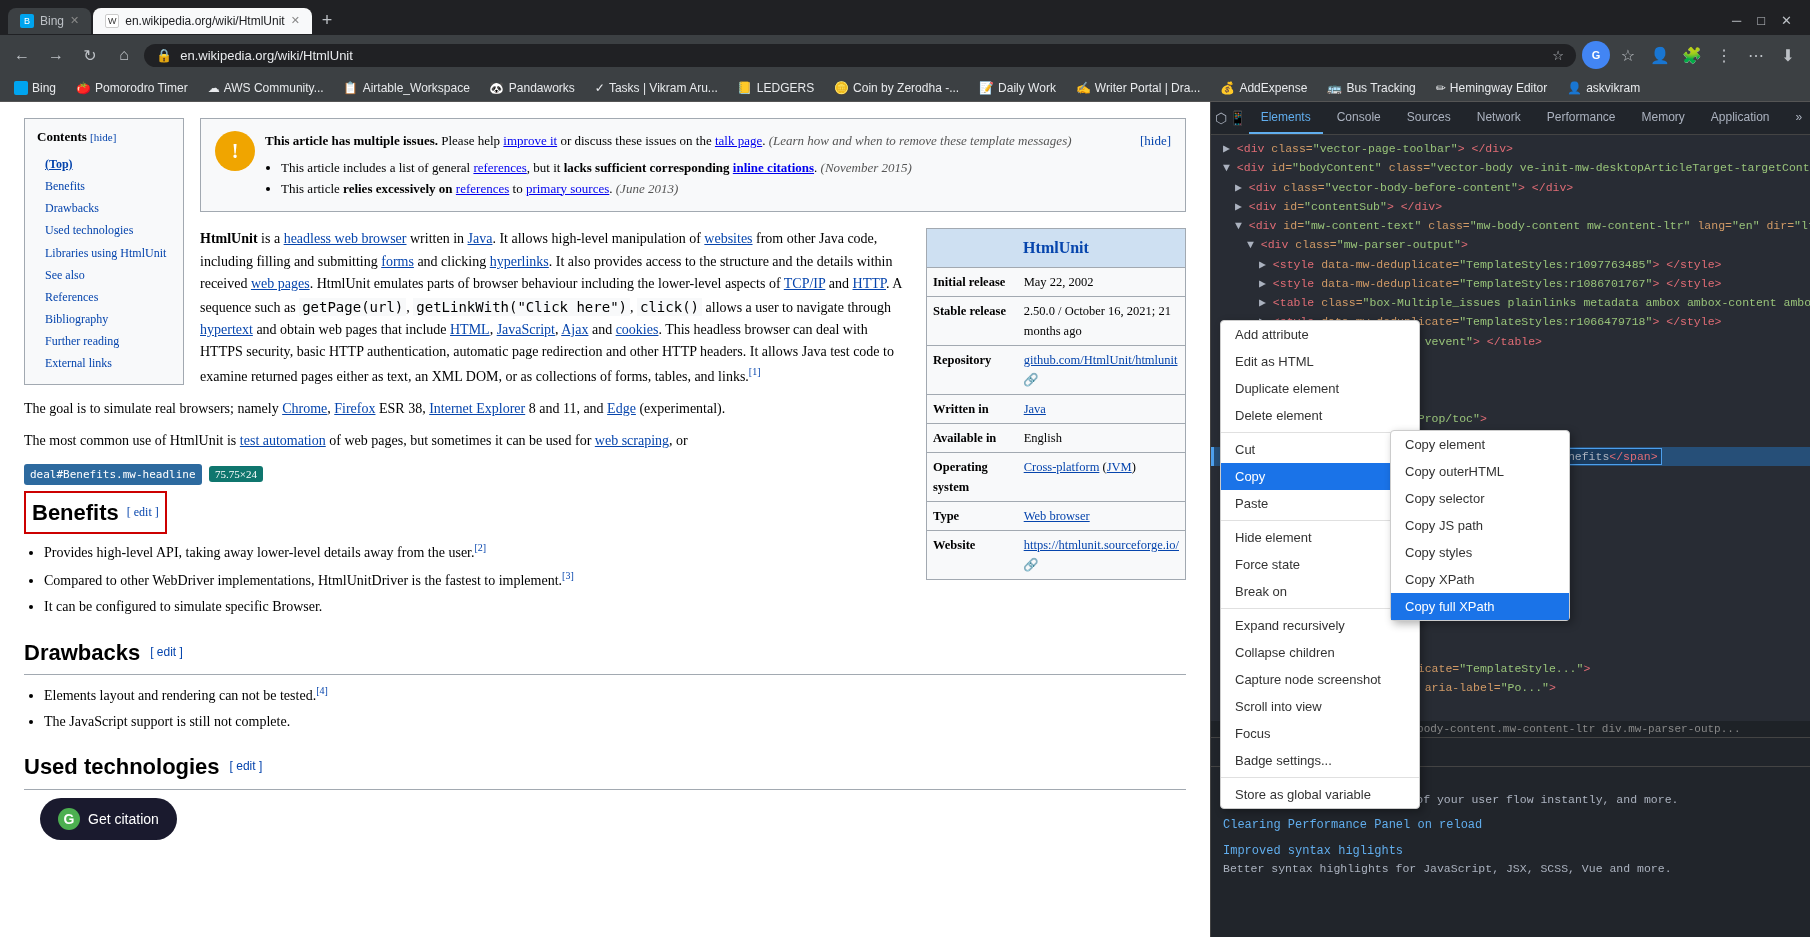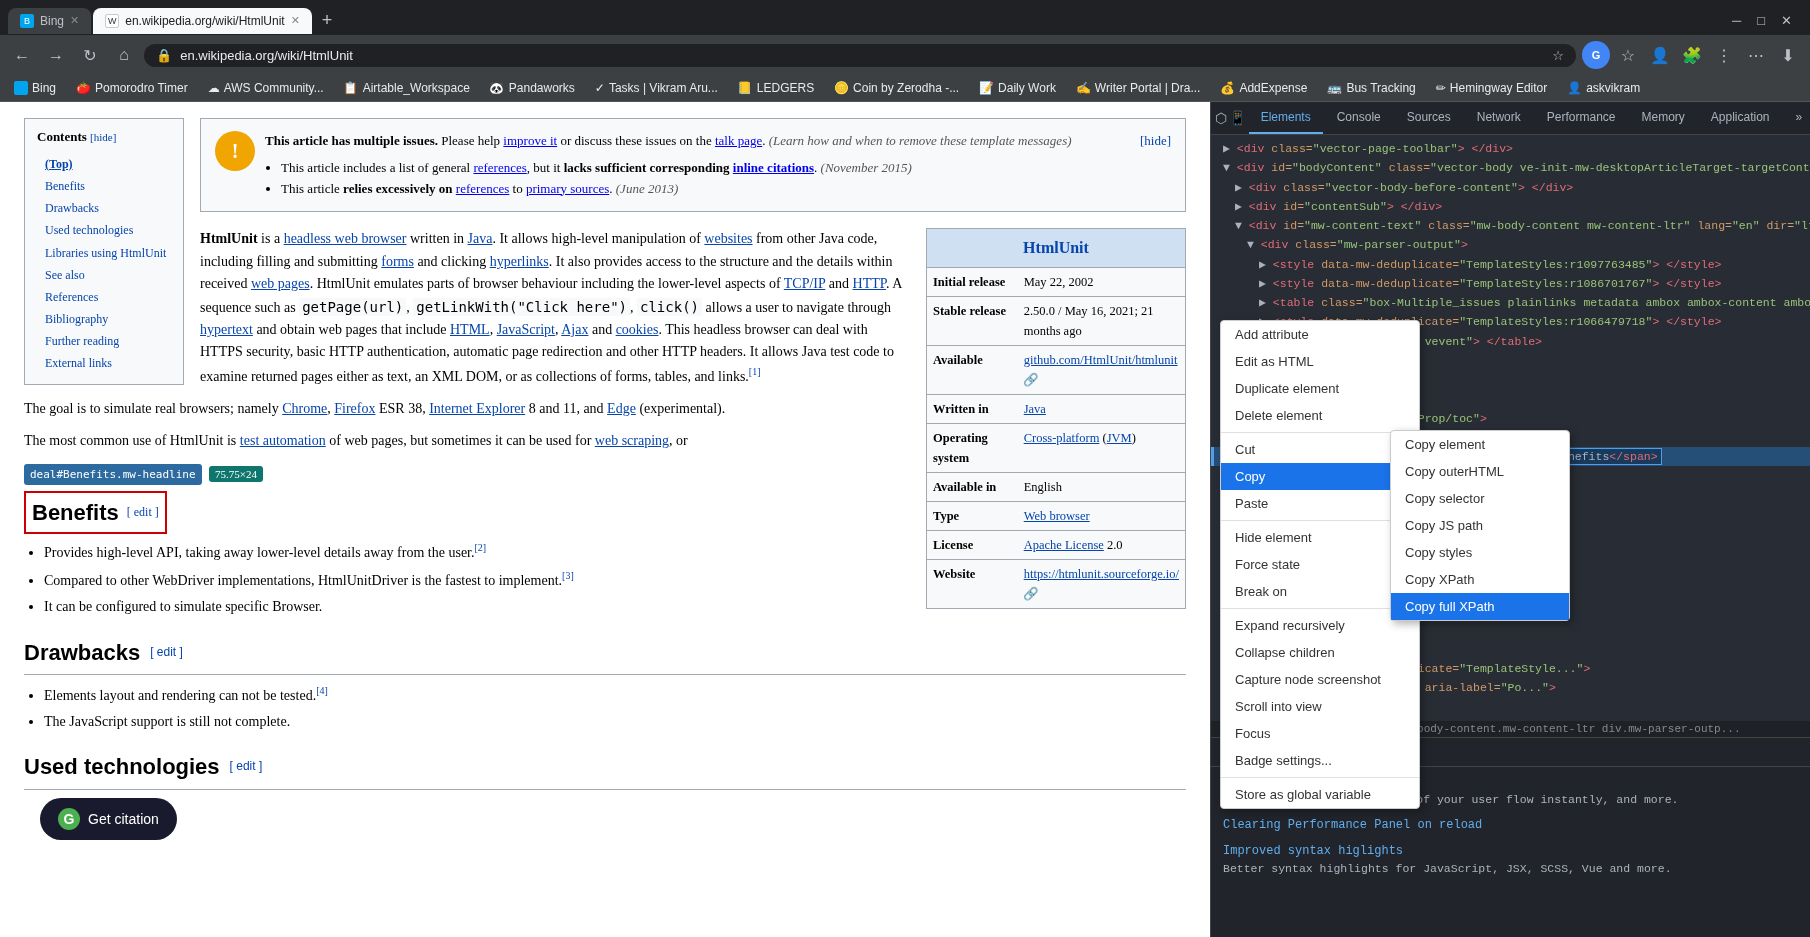--- a/index.html
+++ b/index.html
@@ -258,45 +258,41 @@
     <div class="infobox">
       <div class="infobox-title">HtmlUnit</div>
       <table>
         <tbody>
             <tr>
           <td>Initial release</td>
           <td>May 22, 2002</td>
         </tr>
         <tr>
           <td>Stable release</td>
-          <td>2.50.0 / May 16, 2021; 21 months ago</td>
+          <td>2.50.0 / October 16, 2021; 21 months ago</td>
         </tr>
         <tr>
-          <td>Available</td>
+          <td>Repository</td>
           <td><a href="#">github.com/HtmlUnit/htmlunit</a> 🔗</td>
         </tr>
         <tr>
           <td>Written in</td>
           <td><a href="#">Java</a></td>
         </tr>
         <tr>
+          <td>Available in</td>
+          <td>English</td>
+        </tr>
+        <tr>
           <td>Operating system</td>
           <td><a href="#">Cross-platform</a> (<a href="#">JVM</a>)</td>
-        </tr>
-        <tr>
-          <td>Available in</td>
-          <td>English</td>
         </tr>
         <tr>
           <td>Type</td>
           <td><a href="#">Web browser</a></td>
-        </tr>
-        <tr>
-          <td>License</td>
-          <td><a href="#">Apache License</a> 2.0</td>
         </tr>
         <tr>
           <td>Website</td>
           <td><a href="#">https://htmlunit.sourceforge.io/</a> 🔗</td>
         </tr>
       </tbody>
         </table>
     </div>
 
     

